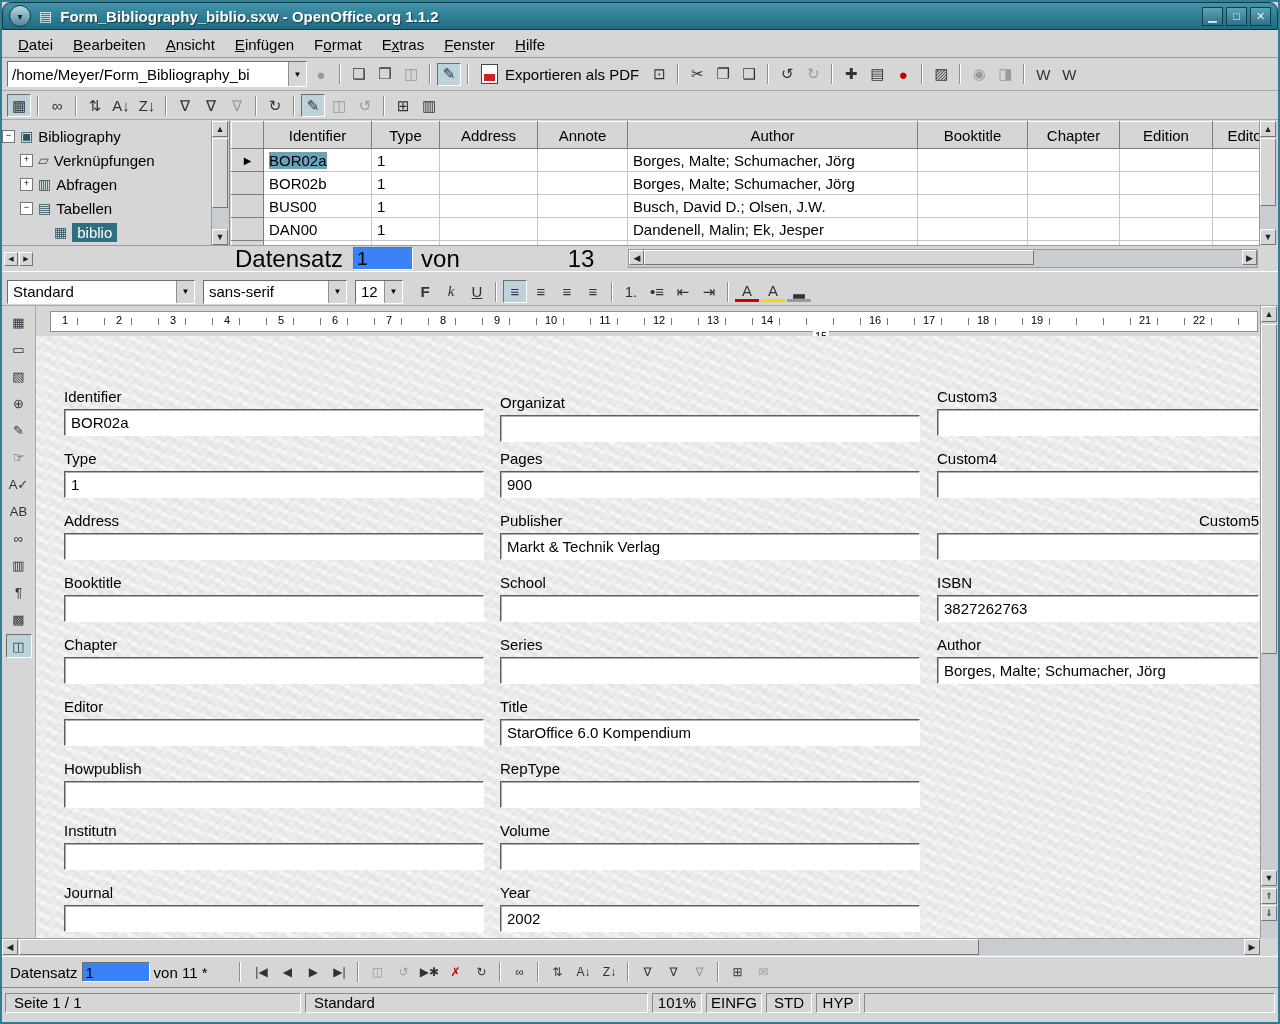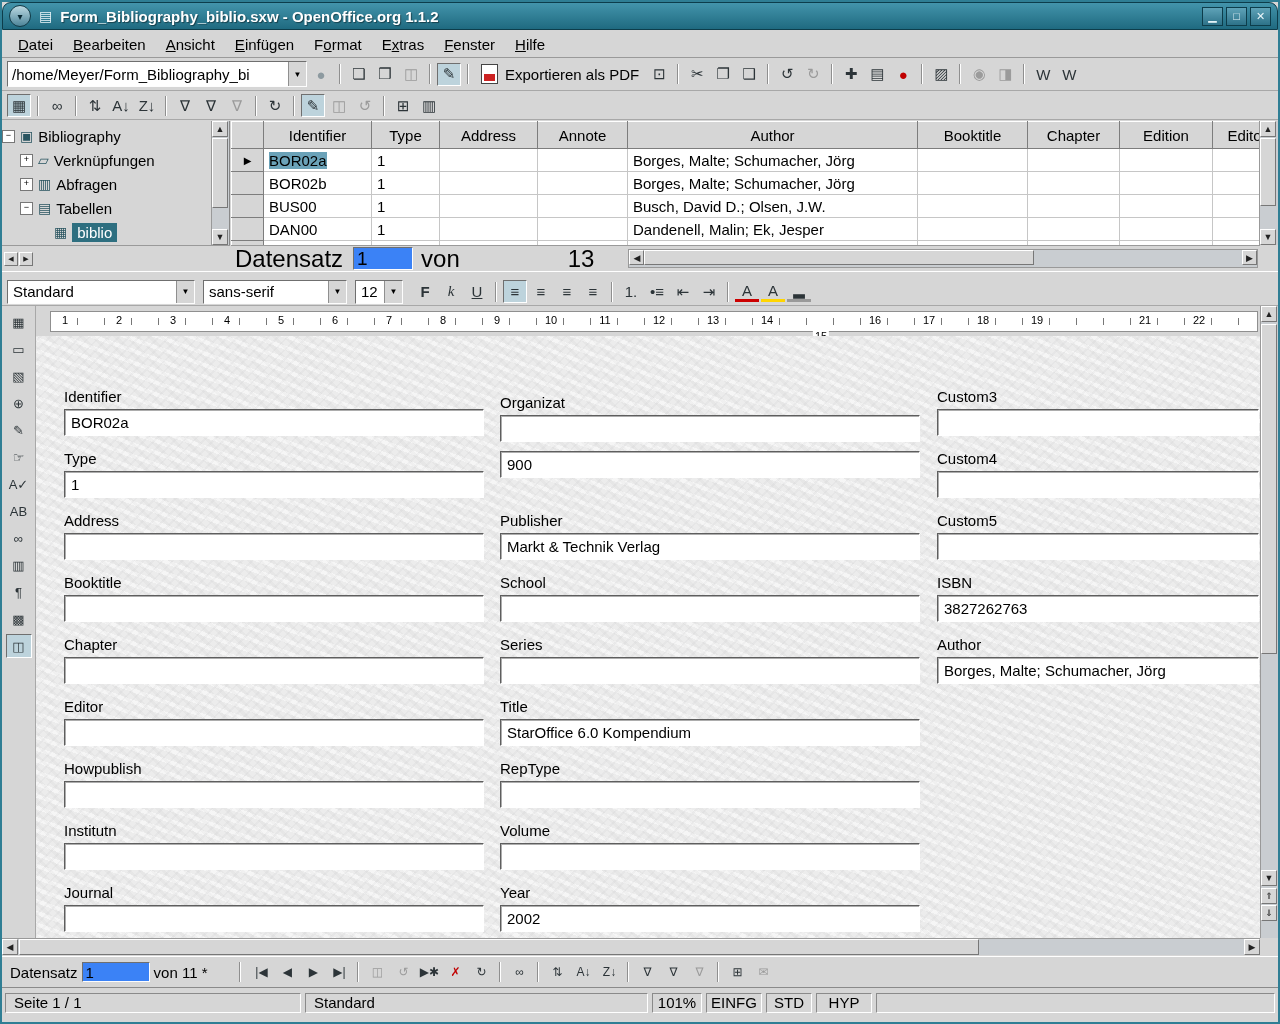--- a/index.html
+++ b/index.html
@@ -132,21 +132,21 @@
   #form-navbar .tbtn{font-size:12px;}
   
   #statusbar{position:absolute;top:989px;left:2px;right:2px;height:27px;background:#d6d6d6;
     display:flex;align-items:center;gap:4px;padding:2px 3px;box-sizing:border-box;}
   .scell{border:1px solid;border-color:#8a8a8a #fff #fff #8a8a8a;height:20px;display:flex;align-items:center;padding:0 8px;box-sizing:border-box;white-space:nowrap;}
   #sc-page{width:296px;}
   #sc-style{width:343px;}
   #sc-zoom{width:50px;justify-content:center;}
   #sc-ins{width:56px;justify-content:center;}
   #sc-std{width:46px;justify-content:center;}
-  #sc-hyp{width:56px;justify-content:center;}
+  #sc-hyp{width:44px;justify-content:center;}
   #sc-rest{flex:1;}
   #bottom-frame{position:absolute;left:2px;right:2px;top:1016px;height:6px;background:#d6d6d6;}
 </style>
 </head>
 <body>
 
 <div id="window" data-name="application-window">
 
   <div id="titlebar" data-name="titlebar">
     <span class="tb-menu-btn" data-name="window-menu-button">▾</span>
@@ -499,20 +499,21 @@
           <div class="flabel" data-name="journal-label">Journal</div>
           <div class="ffield" data-name="journal-input"></div>
         </div>
       </div>
     <div class="fcol" id="fcol2" data-name="form-column-2">
         <div class="fblock" data-name="organizat-field-block" style="top: 52px; margin-top: 6px;">
           <div class="flabel" data-name="organizat-label">Organizat</div>
           <div class="ffield" data-name="organizat-input"></div>
         </div>
         <div class="fblock" data-name="pages-field-block" style="top: 114px;">
+          <div class="flabel" data-name="pages-label">Pages</div>
           <div class="ffield" data-name="pages-input">900</div>
         </div>
         <div class="fblock" data-name="publisher-field-block" style="top: 176px;">
           <div class="flabel" data-name="publisher-label">Publisher</div>
           <div class="ffield" data-name="publisher-input">Markt &amp; Technik Verlag</div>
         </div>
         <div class="fblock" data-name="school-field-block" style="top: 238px;">
           <div class="flabel" data-name="school-label">School</div>
           <div class="ffield" data-name="school-input"></div>
         </div>
@@ -539,21 +540,21 @@
       </div>
     <div class="fcol" id="fcol3" data-name="form-column-3">
         <div class="fblock" data-name="custom3-field-block" style="top: 52px;">
           <div class="flabel" data-name="custom3-label">Custom3</div>
           <div class="ffield" data-name="custom3-input"></div>
         </div>
         <div class="fblock" data-name="custom4-field-block" style="top: 114px;">
           <div class="flabel" data-name="custom4-label">Custom4</div>
           <div class="ffield" data-name="custom4-input"></div>
         </div>
-        <div class="fblock" data-name="custom5-field-block" style="top: 176px;">
+        <div class="fblock" data-name="custom5-field-block" style="top: 176px; text-align: right;">
           <div class="flabel" data-name="custom5-label">Custom5</div>
           <div class="ffield" data-name="custom5-input"></div>
         </div>
         <div class="fblock" data-name="isbn-field-block" style="top: 238px;">
           <div class="flabel" data-name="isbn-label">ISBN</div>
           <div class="ffield" data-name="isbn-input">3827262763</div>
         </div>
         <div class="fblock" data-name="author-field-block" style="top: 300px;">
           <div class="flabel" data-name="author-label">Author</div>
           <div class="ffield" data-name="author-input">Borges, Malte; Schumacher, Jörg</div>

